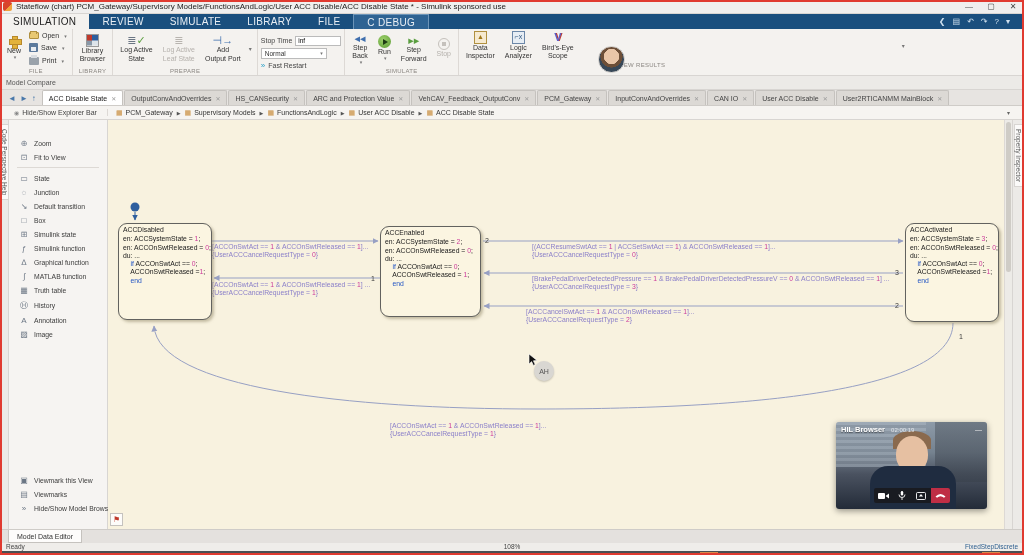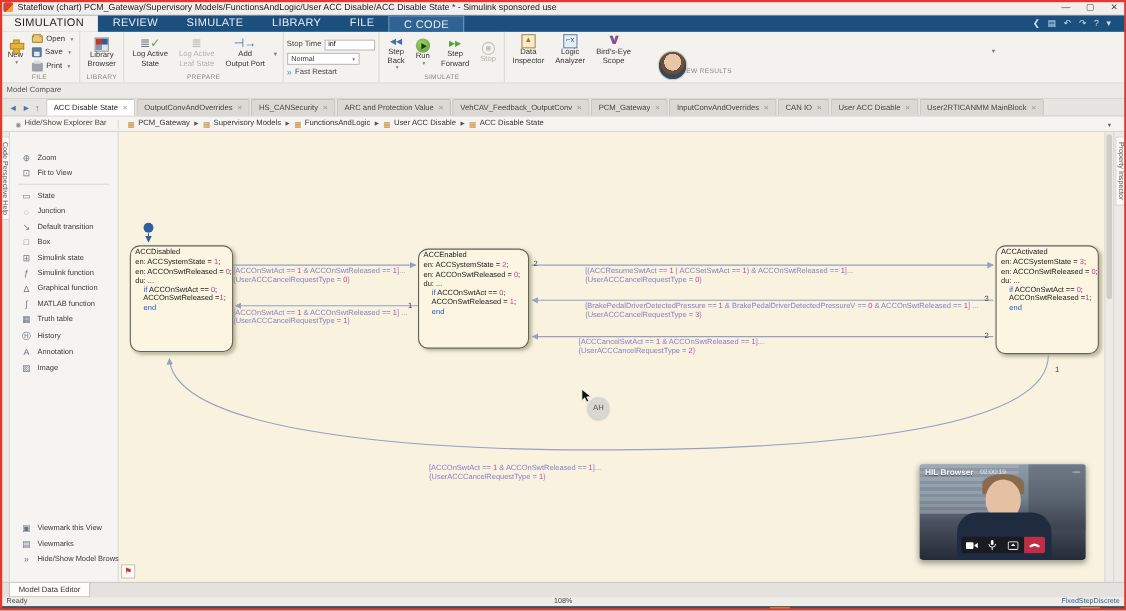--- a/index.html
+++ b/index.html
@@ -157,21 +157,21 @@
     </div>
   </div>
 
   <div id="ribbonbar">
     <div id="ribbon-tabs">
         <div class="rtab active">SIMULATION</div>
         <div class="rtab">REVIEW</div>
         <div class="rtab">SIMULATE</div>
         <div class="rtab">LIBRARY</div>
         <div class="rtab">FILE</div>
-        <div class="rtab hl">C CODE</div>
+        <div class="rtab hl">C DEBUG</div>
       </div>
     <div id="quick-access">
         <span>❮</span>
         <span>▤</span>
         <span>↶</span>
         <span>↷</span>
         <span>?</span>
         <span>▾</span>
       </div>
   </div>

